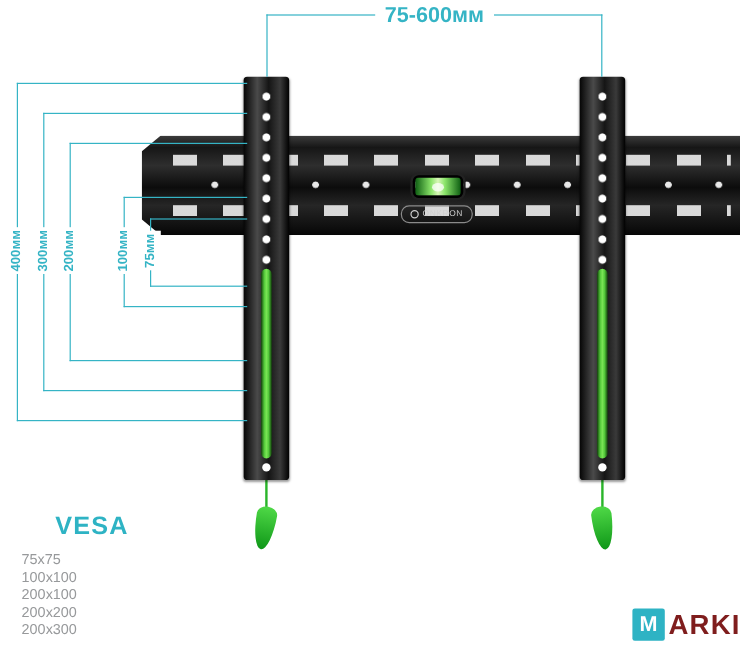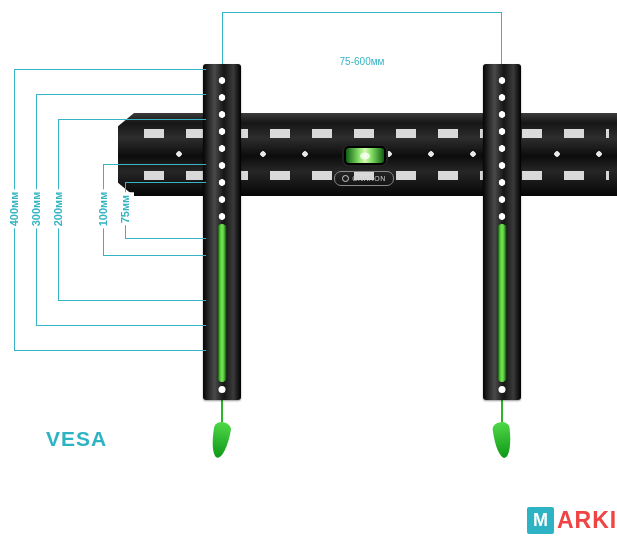--- a/index.html
+++ b/index.html
@@ -9,23 +9,22 @@
     font-family:"Liberation Sans","DejaVu Sans",sans-serif;
   }
   
   .dim{position:absolute;z-index:4;}
   .dim-top-line{left:222px;top:12px;width:280px;height:0;border-top:1px solid #35b4c5;}
   .dim-drop{width:1px;height:52px;background:#35b4c5;top:12px;}
   .dim-drop.left{left:222px;}
   .dim-drop.right{left:501px;}
   .dim-top-label{
     left:362px;top:13px;transform:translate(-50%,-50%);
-    background:#fff;padding:0 8px;color:#35b4c5;font-size:10px;font-weight:400;
+    background:#fff;padding:0 8px;color:#35b4c5;font-size:18px;font-weight:700;
     white-space:nowrap;
-    margin-top:48px;
   }
   .bracket{position:absolute;border:1px solid #35b4c5;border-right:none;z-index:3;}
   .b0{left:14px;top:69px;width:191px;height:280px;}
   .b1{left:36px;top:94px;width:169px;height:230px;}
   .b2{left:58px;top:119px;width:147px;height:180px;}
   .b3{left:103px;top:164px;width:102px;height:90px;}
   .b4{left:125px;top:182px;width:80px;height:55px;}
   .blabel{
     position:absolute;top:209px;transform:translate(-50%,-50%) rotate(-90deg);
     background:#fff;color:#35b4c5;font-size:11px;font-weight:600;
@@ -112,21 +111,21 @@
   .vesa-col.c1{left:18px;}
   .vesa-col.c2{left:93px;}
   .vesa-col span{display:block;}
 
   
   .logo{position:absolute;left:527px;top:507px;display:flex;align-items:center;gap:3px;z-index:4;}
   .logo-box{
     width:27px;height:27px;background:#2eb3c4;color:#fff;border-radius:2px;
     display:flex;align-items:center;justify-content:center;font-size:18px;font-weight:bold;
   }
-  .logo-gray{font-size:23px;font-weight:bold;color:#ef4444;letter-spacing:1px;}
+  .logo-gray{font-size:23px;font-weight:bold;color:#7f1d1d;letter-spacing:1px;}
 </style>
 </head>
 <body>
 
 <div class="canvas">
 
   <div class="dim dim-top-line"></div>
   <div class="dim dim-drop left"></div>
   <div class="dim dim-drop right"></div>
   <span class="dim dim-top-label">75-600мм</span>
@@ -165,20 +164,27 @@
     <div class="rail-strip"></div>
     <div class="rail-hole-bottom"></div>
   </div>
 
   <div class="pull-cord left"></div>
   <div class="pull-tab left"></div>
   <div class="pull-cord right"></div>
   <div class="pull-tab right"></div>
 
   <h2 class="vesa-title">VESA</h2>
+  <div class="vesa-col c1">
+    <span>75x75</span>
+    <span>100x100</span>
+    <span>200x100</span>
+    <span>200x200</span>
+    <span>200x300</span>
+  </div>
 
   <div class="logo">
     <span class="logo-box">
       <span>M</span>
     </span>
     <span class="logo-gray">ARKI</span>
 
   </div>
 
 </div>

